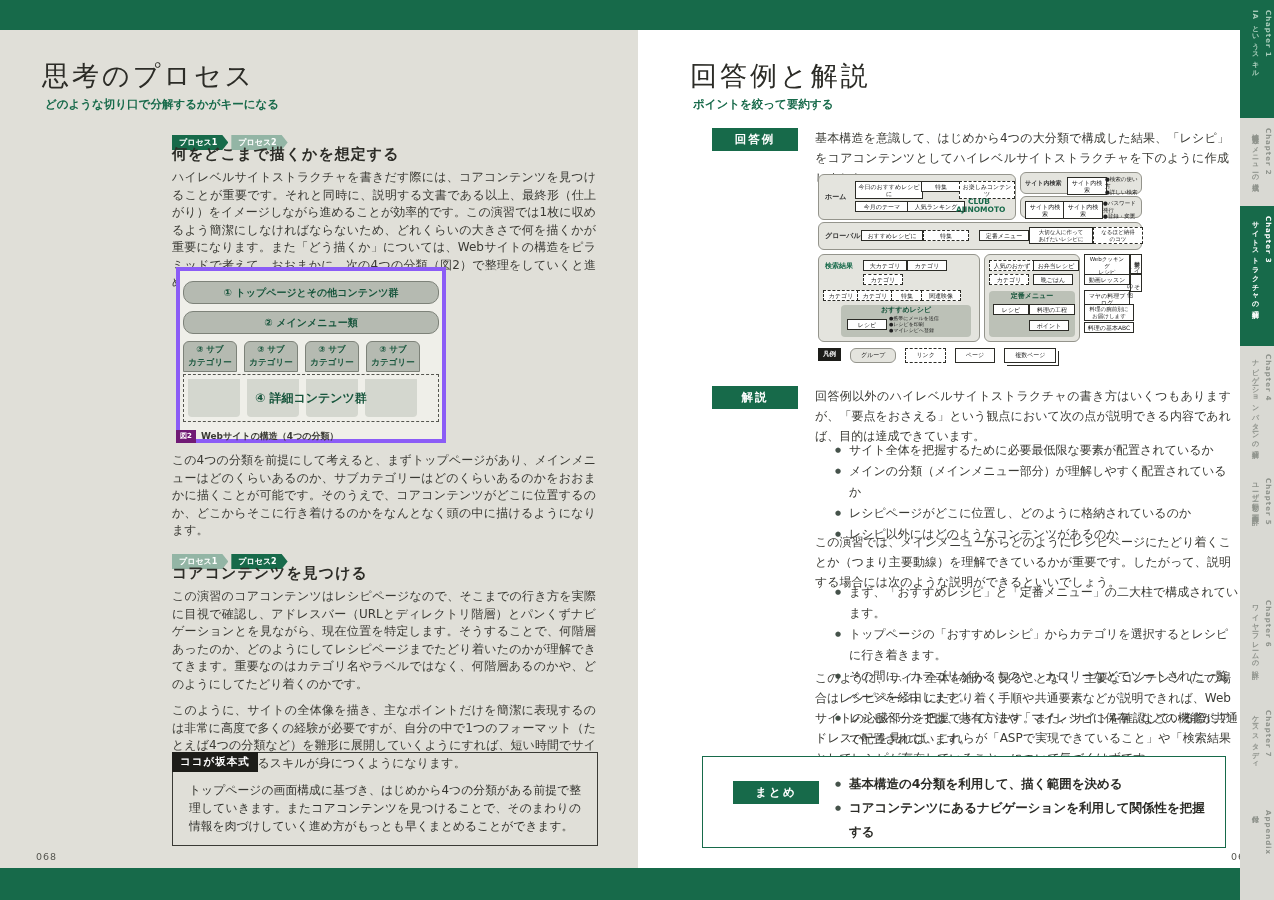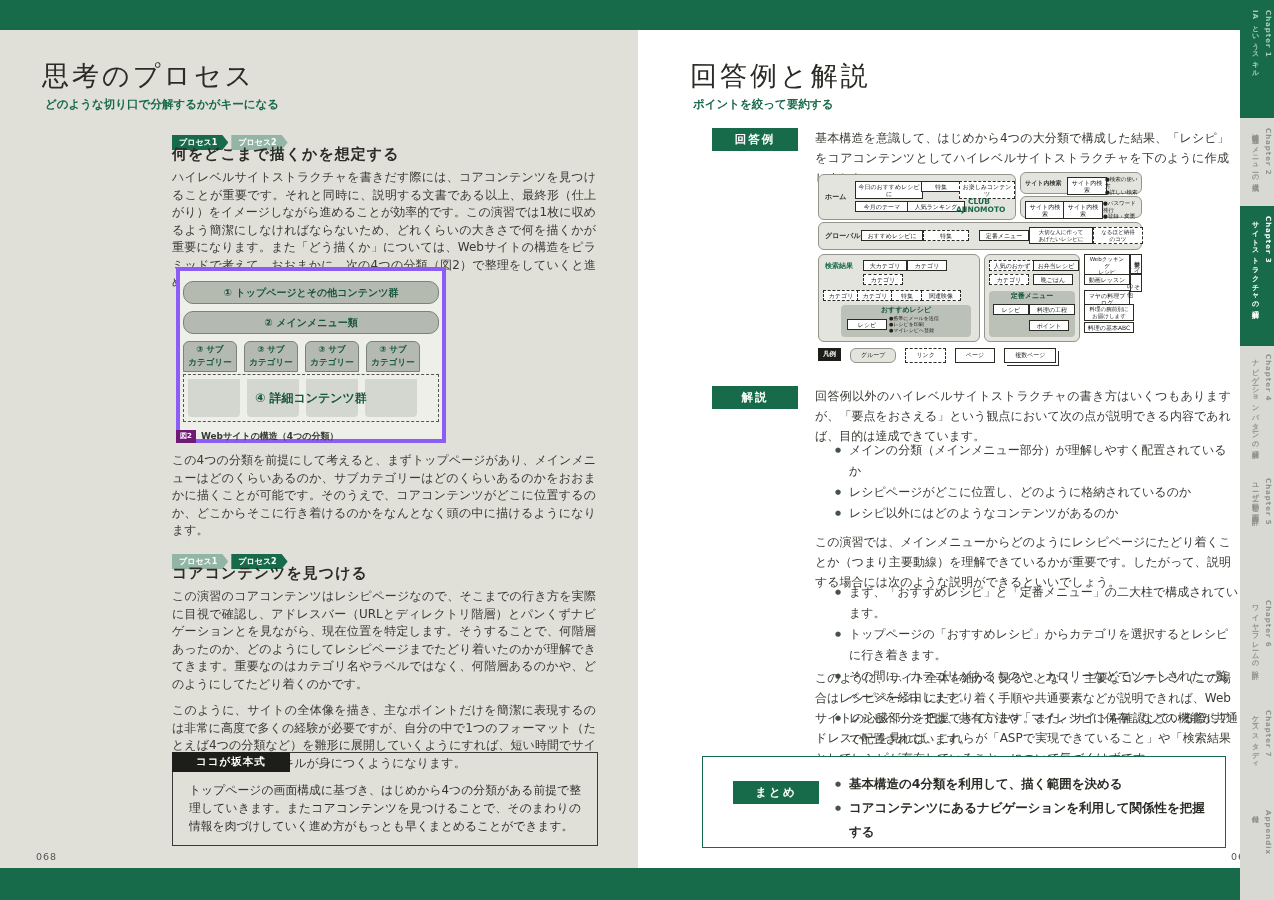--- a/index.html
+++ b/index.html
@@ -37,21 +37,21 @@
   
   .glabel{background:#176a4a;color:#fff;width:86px;text-align:center;font-size:11.5px;
      font-weight:bold;padding:4px 0;letter-spacing:2px;}
   
   .bullet{position:relative;padding-left:14px;font-size:12px;line-height:21px;color:#3a3a34;}
   .bullet::before{content:"●";position:absolute;left:0;top:0;font-size:7px;color:#45524a;}
   .bullet.bold{font-weight:bold;font-size:12.5px;line-height:24px;color:#2c2c27;}
   
   .sakamoto{border:1px solid #3a3a35;}
   .sakamoto .tag{position:absolute;top:-1px;left:-1px;background:#1d1d19;color:#fff;
-     font-size:10.5px;font-weight:bold;padding:3px 24px;letter-spacing:1px;}
+     font-size:10.5px;font-weight:bold;padding:3px 8px;letter-spacing:1px;}
   .sakamoto .sbody{padding:28px 16px 0 16px;font-size:11.8px;line-height:18px;text-align:justify;}
   
   .matome{border:1.5px solid #176a4a;background:#fff;}
   
   .sitemap{font-size:6px;color:#222;}
   .grp{position:absolute;background:#e4e4de;border:1px solid #94948c;border-radius:6px;}
   .grp-label{font-weight:bold;font-size:7px;color:#333;}
   .grp-label.green{color:#176a4a;}
   .sbox{display:inline-block;background:#fff;border:1px solid #2c2c27;padding:1px 2px;
      font-size:6px;line-height:7px;text-align:center;vertical-align:top;}
@@ -229,20 +229,21 @@
         <span class="legend-box dashed">リンク</span>
         <span class="legend-box">ページ</span>
         <span class="legend-box stack">複数ページ</span>
       </div>
     </div>
 
     <div class="abs glabel" style="left:74px;top:356px;">解説</div>
     <div class="abs body-text" style="left:177px;top:356px;width:416px;line-height:20px;">回答例以外のハイレベルサイトストラクチャの書き方はいくつもありますが、「要点をおさえる」という観点において次の点が説明できる内容であれば、目的は達成できています。</div>
 
     <div class="abs" style="left:197px;top:410px;width:400px;">
+      <div class="bullet">サイト全体を把握するために必要最低限な要素が配置されているか</div>
       <div class="bullet">メインの分類（メインメニュー部分）が理解しやすく配置されているか</div>
       <div class="bullet">レシピページがどこに位置し、どのように格納されているのか</div>
       <div class="bullet">レシピ以外にはどのようなコンテンツがあるのか</div>
     </div>
 
     <div class="abs body-text" style="left:177px;top:502px;width:416px;line-height:20px;">この演習では、メインメニューからどのようにレシピページにたどり着くことか（つまり主要動線）を理解できているかが重要です。したがって、説明する場合には次のような説明ができるといいでしょう。</div>
 
     <div class="abs" style="left:197px;top:552px;width:404px;">
       <div class="bullet">まず、「おすすめレシピ」と「定番メニュー」の二大柱で構成されています。</div>
       <div class="bullet">トップページの「おすすめレシピ」からカテゴリを選択するとレシピに行き着きます。</div>

